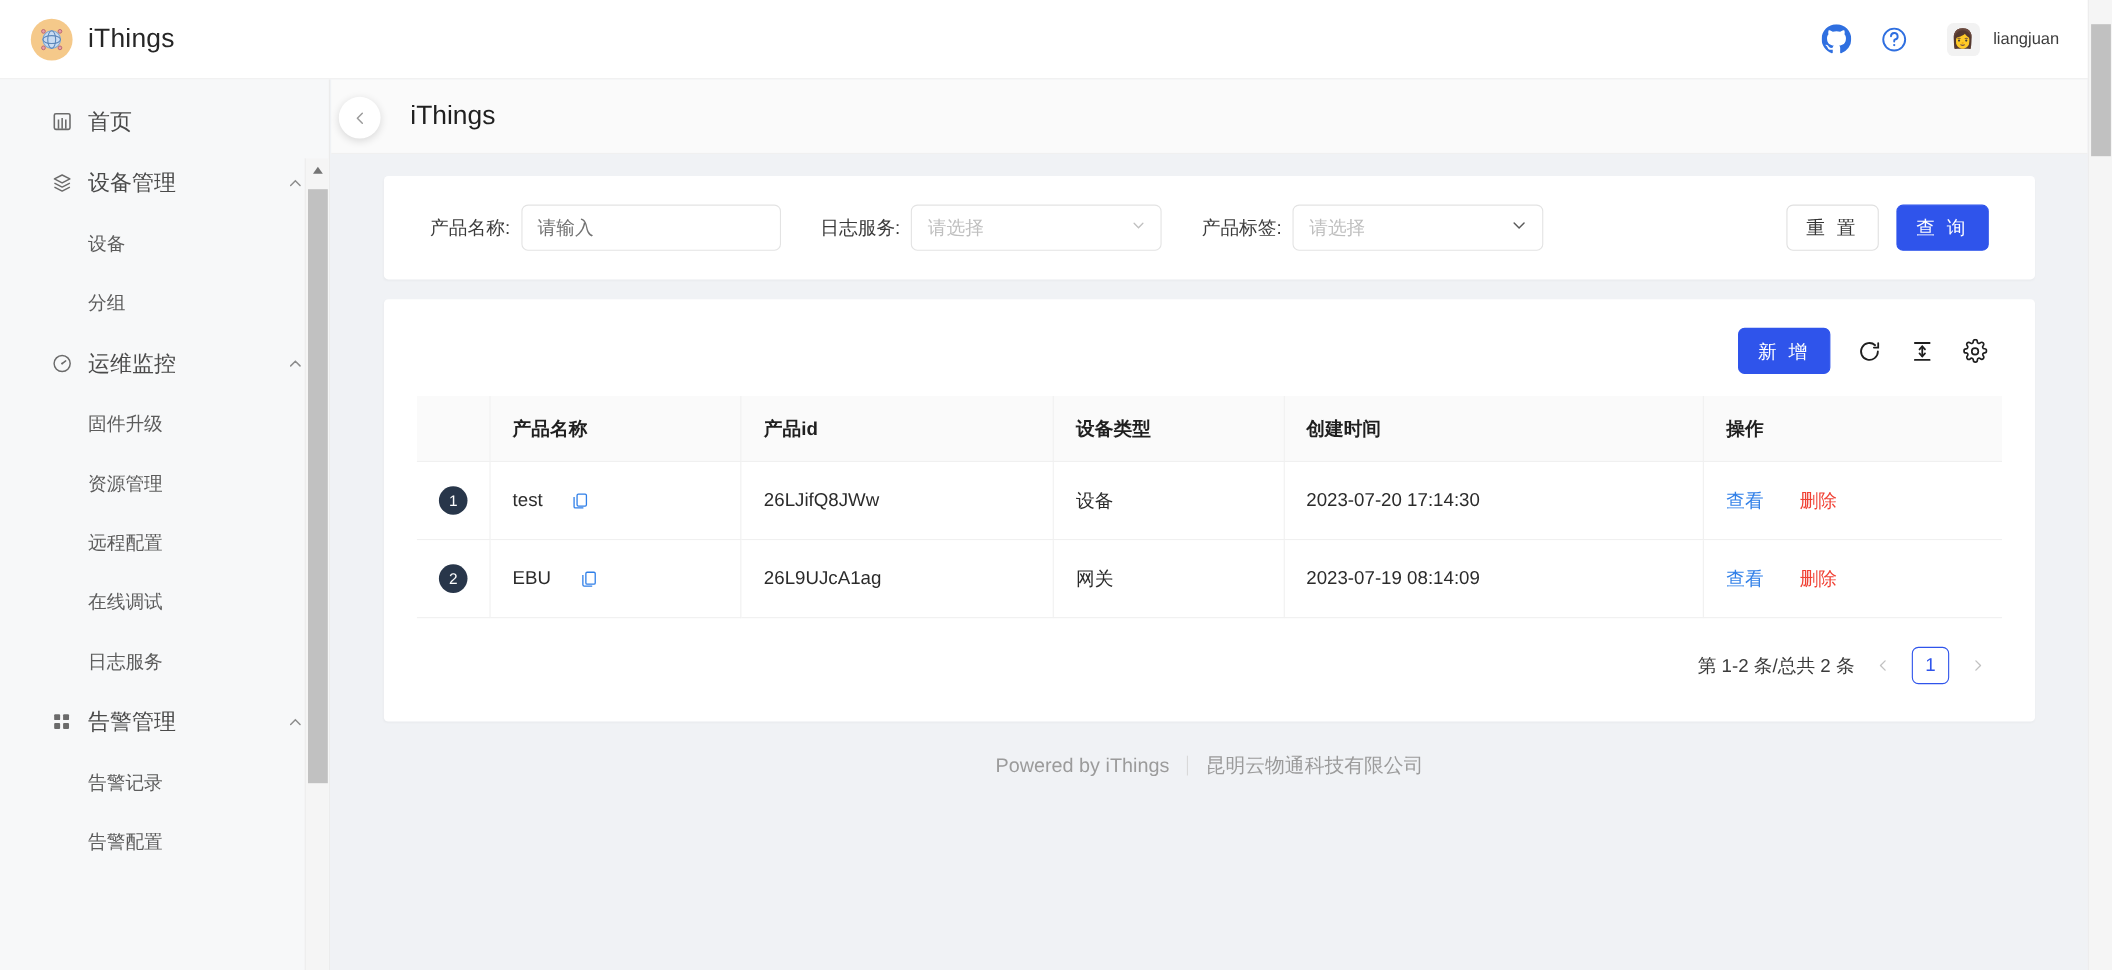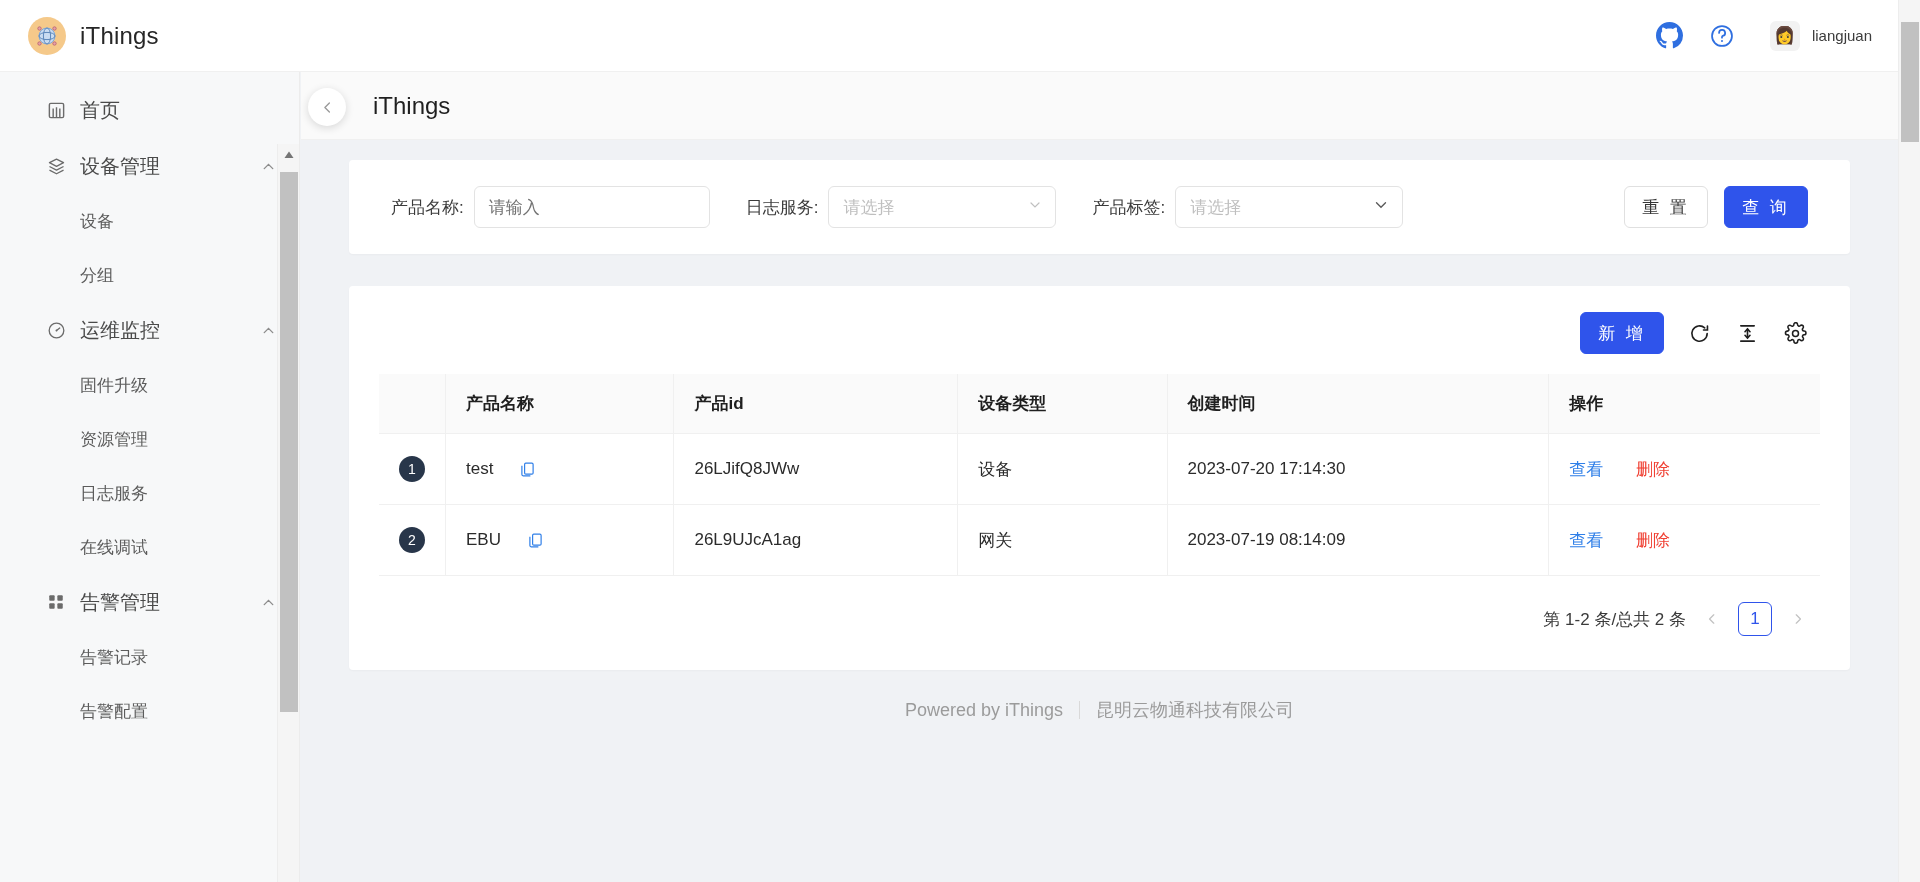--- a/index.html
+++ b/index.html
@@ -130,21 +130,21 @@
   .filter-actions { margin-left: auto; display: flex; align-items: center; gap: 16px; }
   .btn {
     height: 42px; min-width: 84px; border-radius: 6px;
     display: flex; align-items: center; justify-content: center;
     font-size: 17px; cursor: pointer; letter-spacing: 3px; padding: 0 16px;
   }
   .btn-default { background: #fff; border: 1px solid #e0e0e0; color: #353535; }
   .btn-primary { background: #2f54eb; color: #fff; border: 1px solid #2f54eb; }
 
   
-  .table-card { margin-top: 32px; padding: 26px 30px 30px 30px; }
+  .table-card { margin-top: 18px; padding: 26px 30px 30px 30px; }
   .table-toolbar {
     display: flex; align-items: center; justify-content: flex-end;
     gap: 22px; padding-right: 12px; margin-bottom: 20px;
   }
   .tool-icon { width: 26px; height: 26px; display: flex; align-items: center; justify-content: center; cursor: pointer; }
 
   table { width: 100%; border-collapse: collapse; }
   thead th {
     background: #fafafa; text-align: left; font-size: 17px; color: #1f1f1f;
     font-weight: bold; padding: 18px 20px; border-bottom: 1px solid #f0f0f0;
@@ -288,24 +288,27 @@
       </span>
     </div>
 
     <div class="sub-item">
       <span>固件升级</span>
     </div>
     <div class="sub-item">
       <span>资源管理</span>
     </div>
     <div class="sub-item">
+      <span>远程配置</span>
+    </div>
+    <div class="sub-item">
+      <span>在线调试</span>
+    </div>
+    <div class="sub-item">
       <span>日志服务</span>
-    </div>
-    <div class="sub-item">
-      <span>在线调试</span>
     </div>
 
     <div class="menu-item">
       <span class="menu-ico">
         <svg width="18" height="18" viewBox="0 0 20 20" fill="#6b6b6b">
           <rect x="2.5" y="2.5" width="6" height="6" rx="1"></rect>
           <rect x="11.5" y="2.5" width="6" height="6" rx="1"></rect>
           <rect x="2.5" y="11.5" width="6" height="6" rx="1"></rect>
           <rect x="11.5" y="11.5" width="6" height="6" rx="1"></rect>
         </svg>

